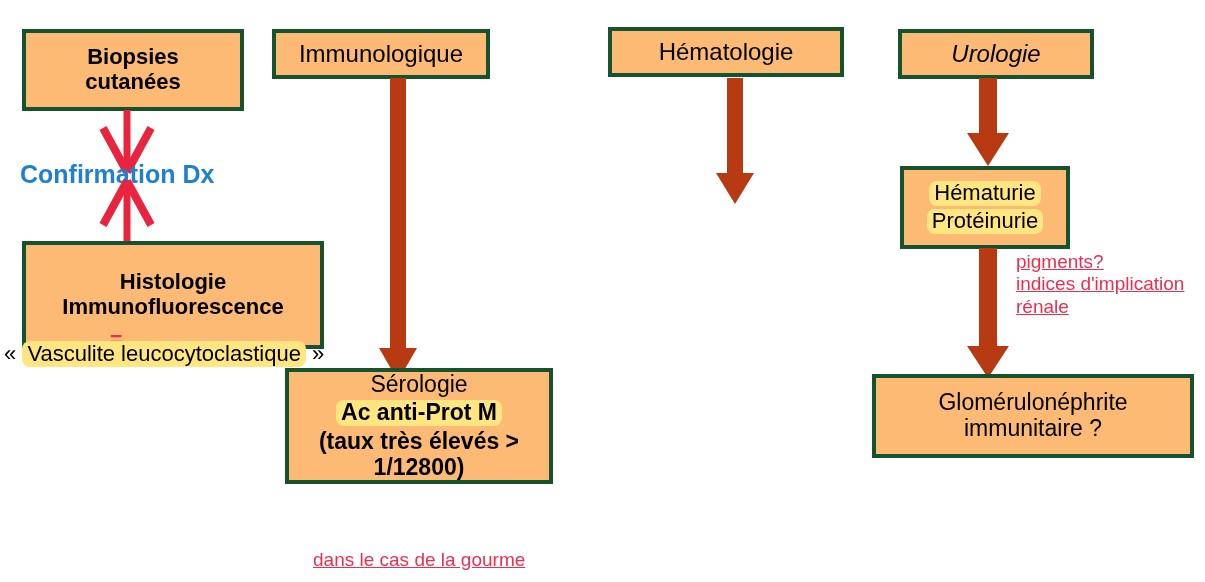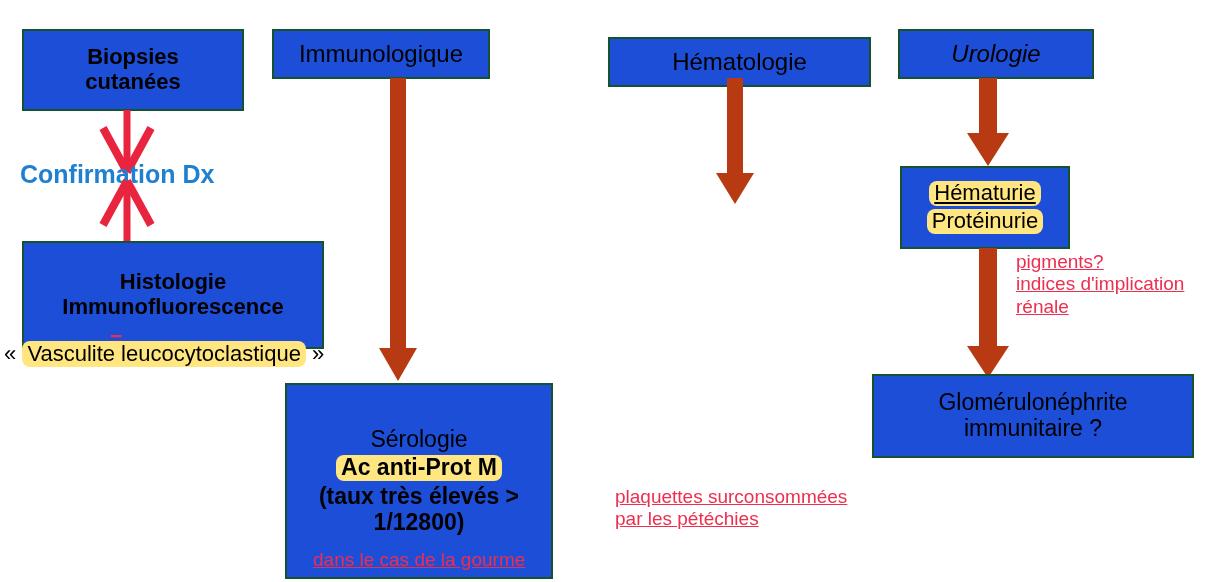--- a/index.html
+++ b/index.html
@@ -13,22 +13,22 @@
   #canvas {
     position: relative;
     width: 1205px;
     height: 582px;
     background: #ffffff;
     overflow: hidden;
   }
   .box {
     position: absolute;
     box-sizing: border-box;
-    border: 2px solid #14532d;
-    background: #1d4ed8;
+    border: 4px solid #14532d;
+    background: #fdba74;
     display: flex;
     flex-direction: column;
     align-items: center;
     justify-content: center;
     text-align: center;
     color: #000000;
     line-height: 1.12;
   }
   .box.topalign { justify-content: flex-start; }
   .lbl { display: block; white-space: nowrap; }
@@ -93,53 +93,49 @@
   </div>
 
   <div class="box" style="left:272px; top:29px; width:218px; height:50px; font-size:24px;">
     <span class="lbl">Immunologique</span>
   </div>
 
   <svg class="arrow-svg" style="left:373px; top:78px; width:50px; height:305px;" viewBox="0 0 50 305">
     <polygon points="17,0 33,0 33,270 44,270 25,303 6,270 17,270" fill="#B83A12"></polygon>
   </svg>
 
-  <div class="box" style="left:285px; top:383px; width:268px; height:196px; font-size:23px;">
+  <div class="box" style="left:285px; top:368px; width:268px; height:116px; font-size:23px;">
     <span class="lbl" style="margin-bottom:3px;">Sérologie</span>
     <span class="lbl hl bold" style="margin-bottom:3px;">Ac anti-Prot M</span>
     <span class="lbl bold">(taux très élevés  &gt;</span>
     <span class="lbl bold">1/12800)</span>
   </div>
 
   <div class="note" style="left:313px; top:549px;">dans le cas de la gourme</div>
 
-  <div class="box" style="left:608px; top:37px; width:263px; height:50px; font-size:24px;">
+  <div class="box" style="left:608px; top:27px; width:236px; height:50px; font-size:24px;">
     <span class="lbl">Hématologie</span>
   </div>
 
   <svg class="arrow-svg" style="left:710px; top:78px; width:50px; height:128px;" viewBox="0 0 50 128">
     <polygon points="17,0 33,0 33,95 44,95 25,126 6,95 17,95" fill="#B83A12"></polygon>
   </svg>
 
 
-  <div class="note" style="left:615px; top:486px;">
-    <div>plaquettes surconsommées</div>
-    <div>par les pétéchies</div>
-  </div>
 
   <div class="box" style="left:898px; top:29px; width:196px; height:50px; font-size:24px;">
     <span class="lbl ital">Urologie</span>
   </div>
 
   <svg class="arrow-svg" style="left:963px; top:78px; width:50px; height:90px;" viewBox="0 0 50 90">
     <polygon points="16,0 34,0 34,55 46,55 25,88 4,55 16,55" fill="#B83A12"></polygon>
   </svg>
 
   <div class="box" style="left:900px; top:166px; width:170px; height:83px; font-size:22px;">
-    <span class="lbl hl" style="margin-bottom:3px;text-decoration:underline;">Hématurie</span>
+    <span class="lbl hl" style="margin-bottom:3px;">Hématurie</span>
     <span class="lbl hl">Protéinurie</span>
   </div>
 
   <svg class="arrow-svg" style="left:963px; top:248px; width:50px; height:132px;" viewBox="0 0 50 132">
     <polygon points="16,0 34,0 34,98 46,98 25,130 4,98 16,98" fill="#B83A12"></polygon>
   </svg>
 
   <div class="note" style="left:1016px; top:251px;">
     <div>pigments?</div>
     <div>indices d'implication</div>

